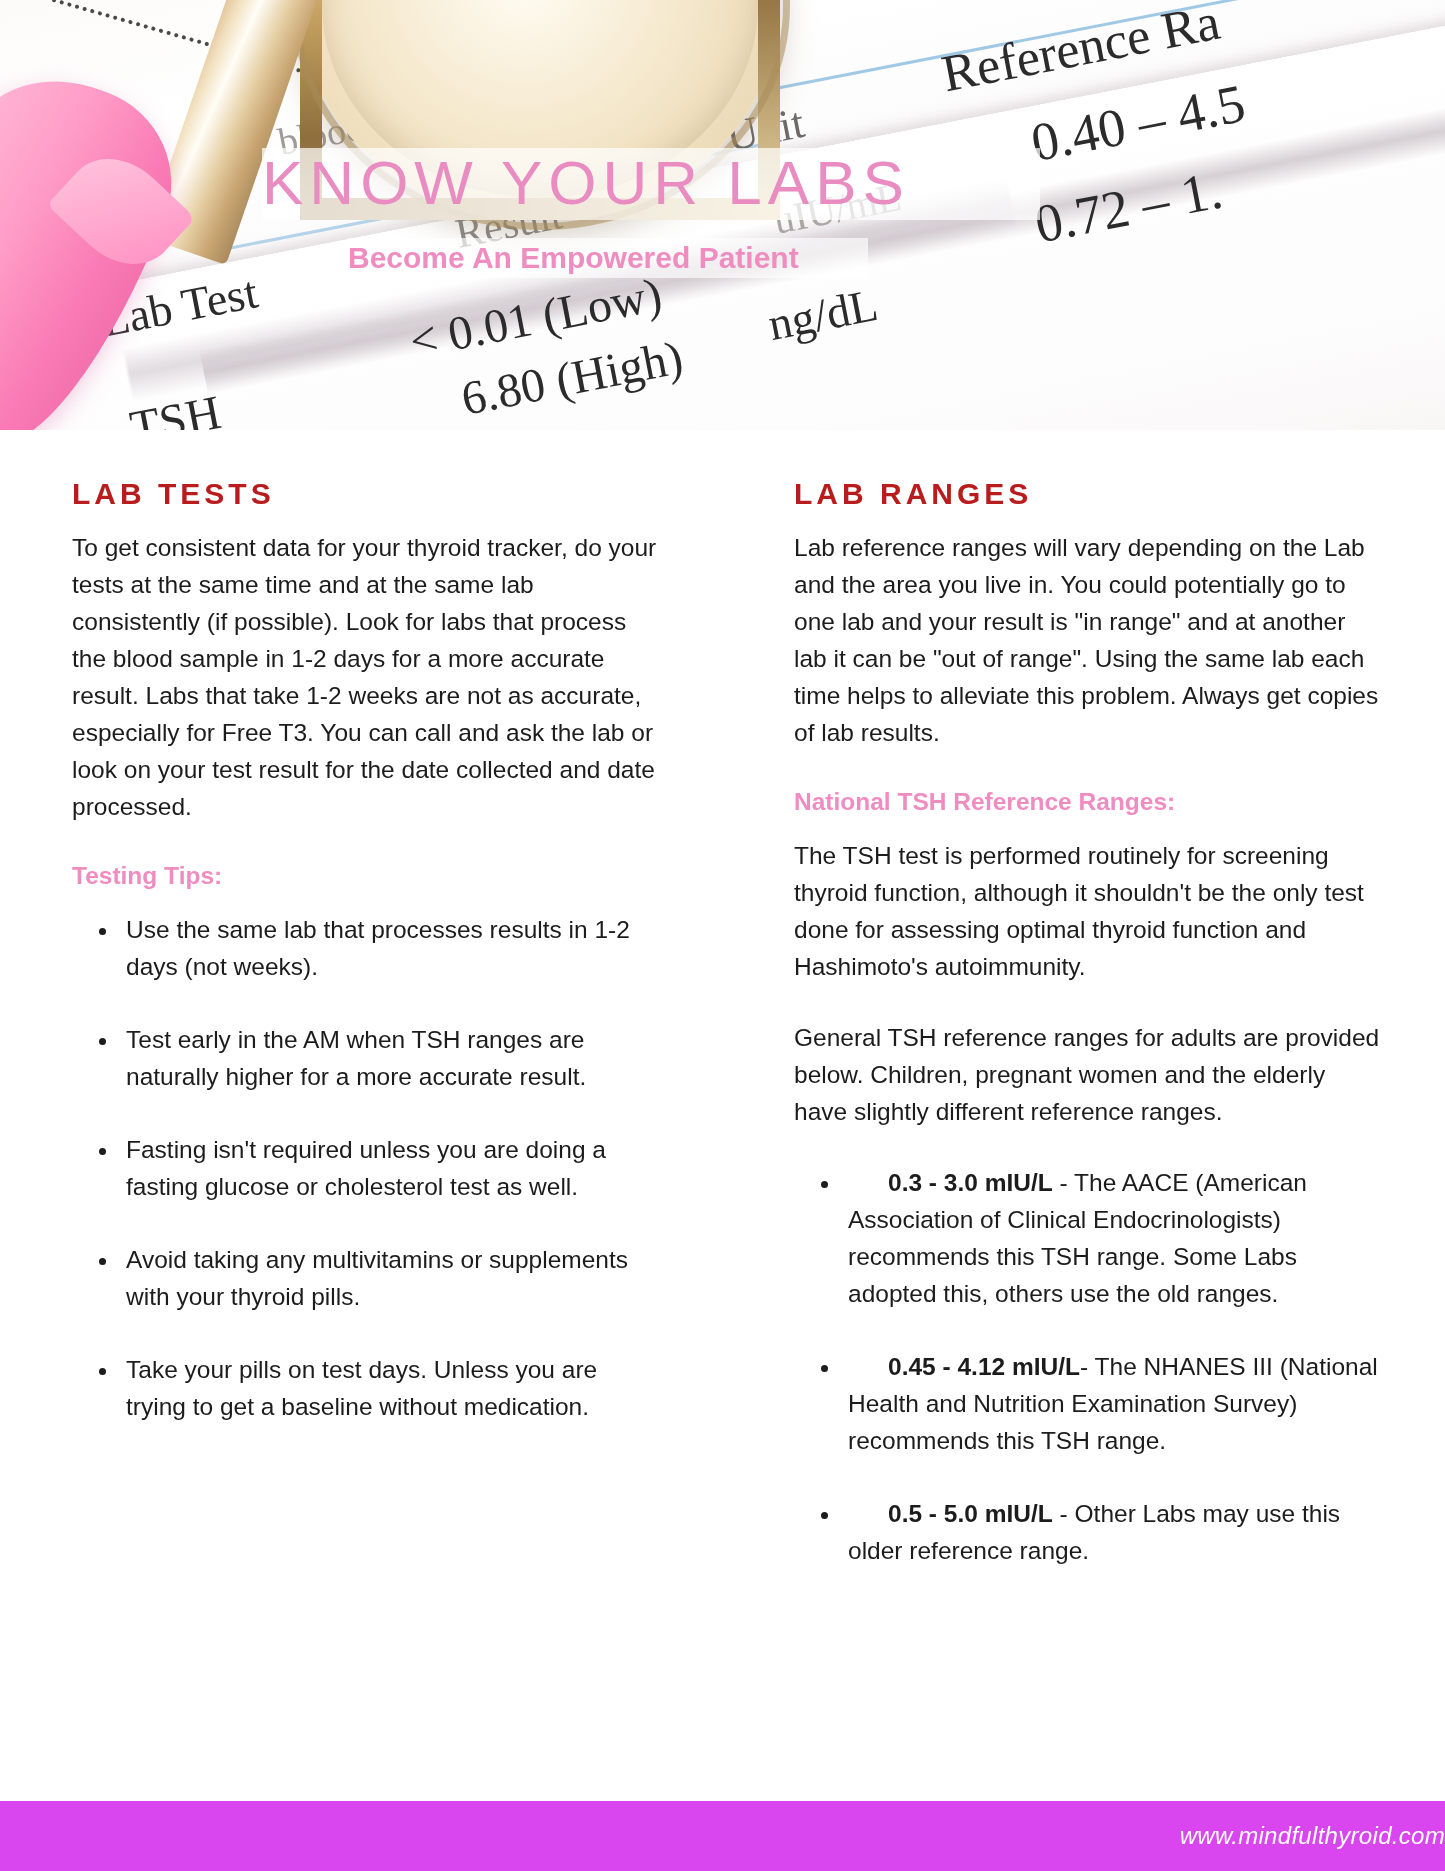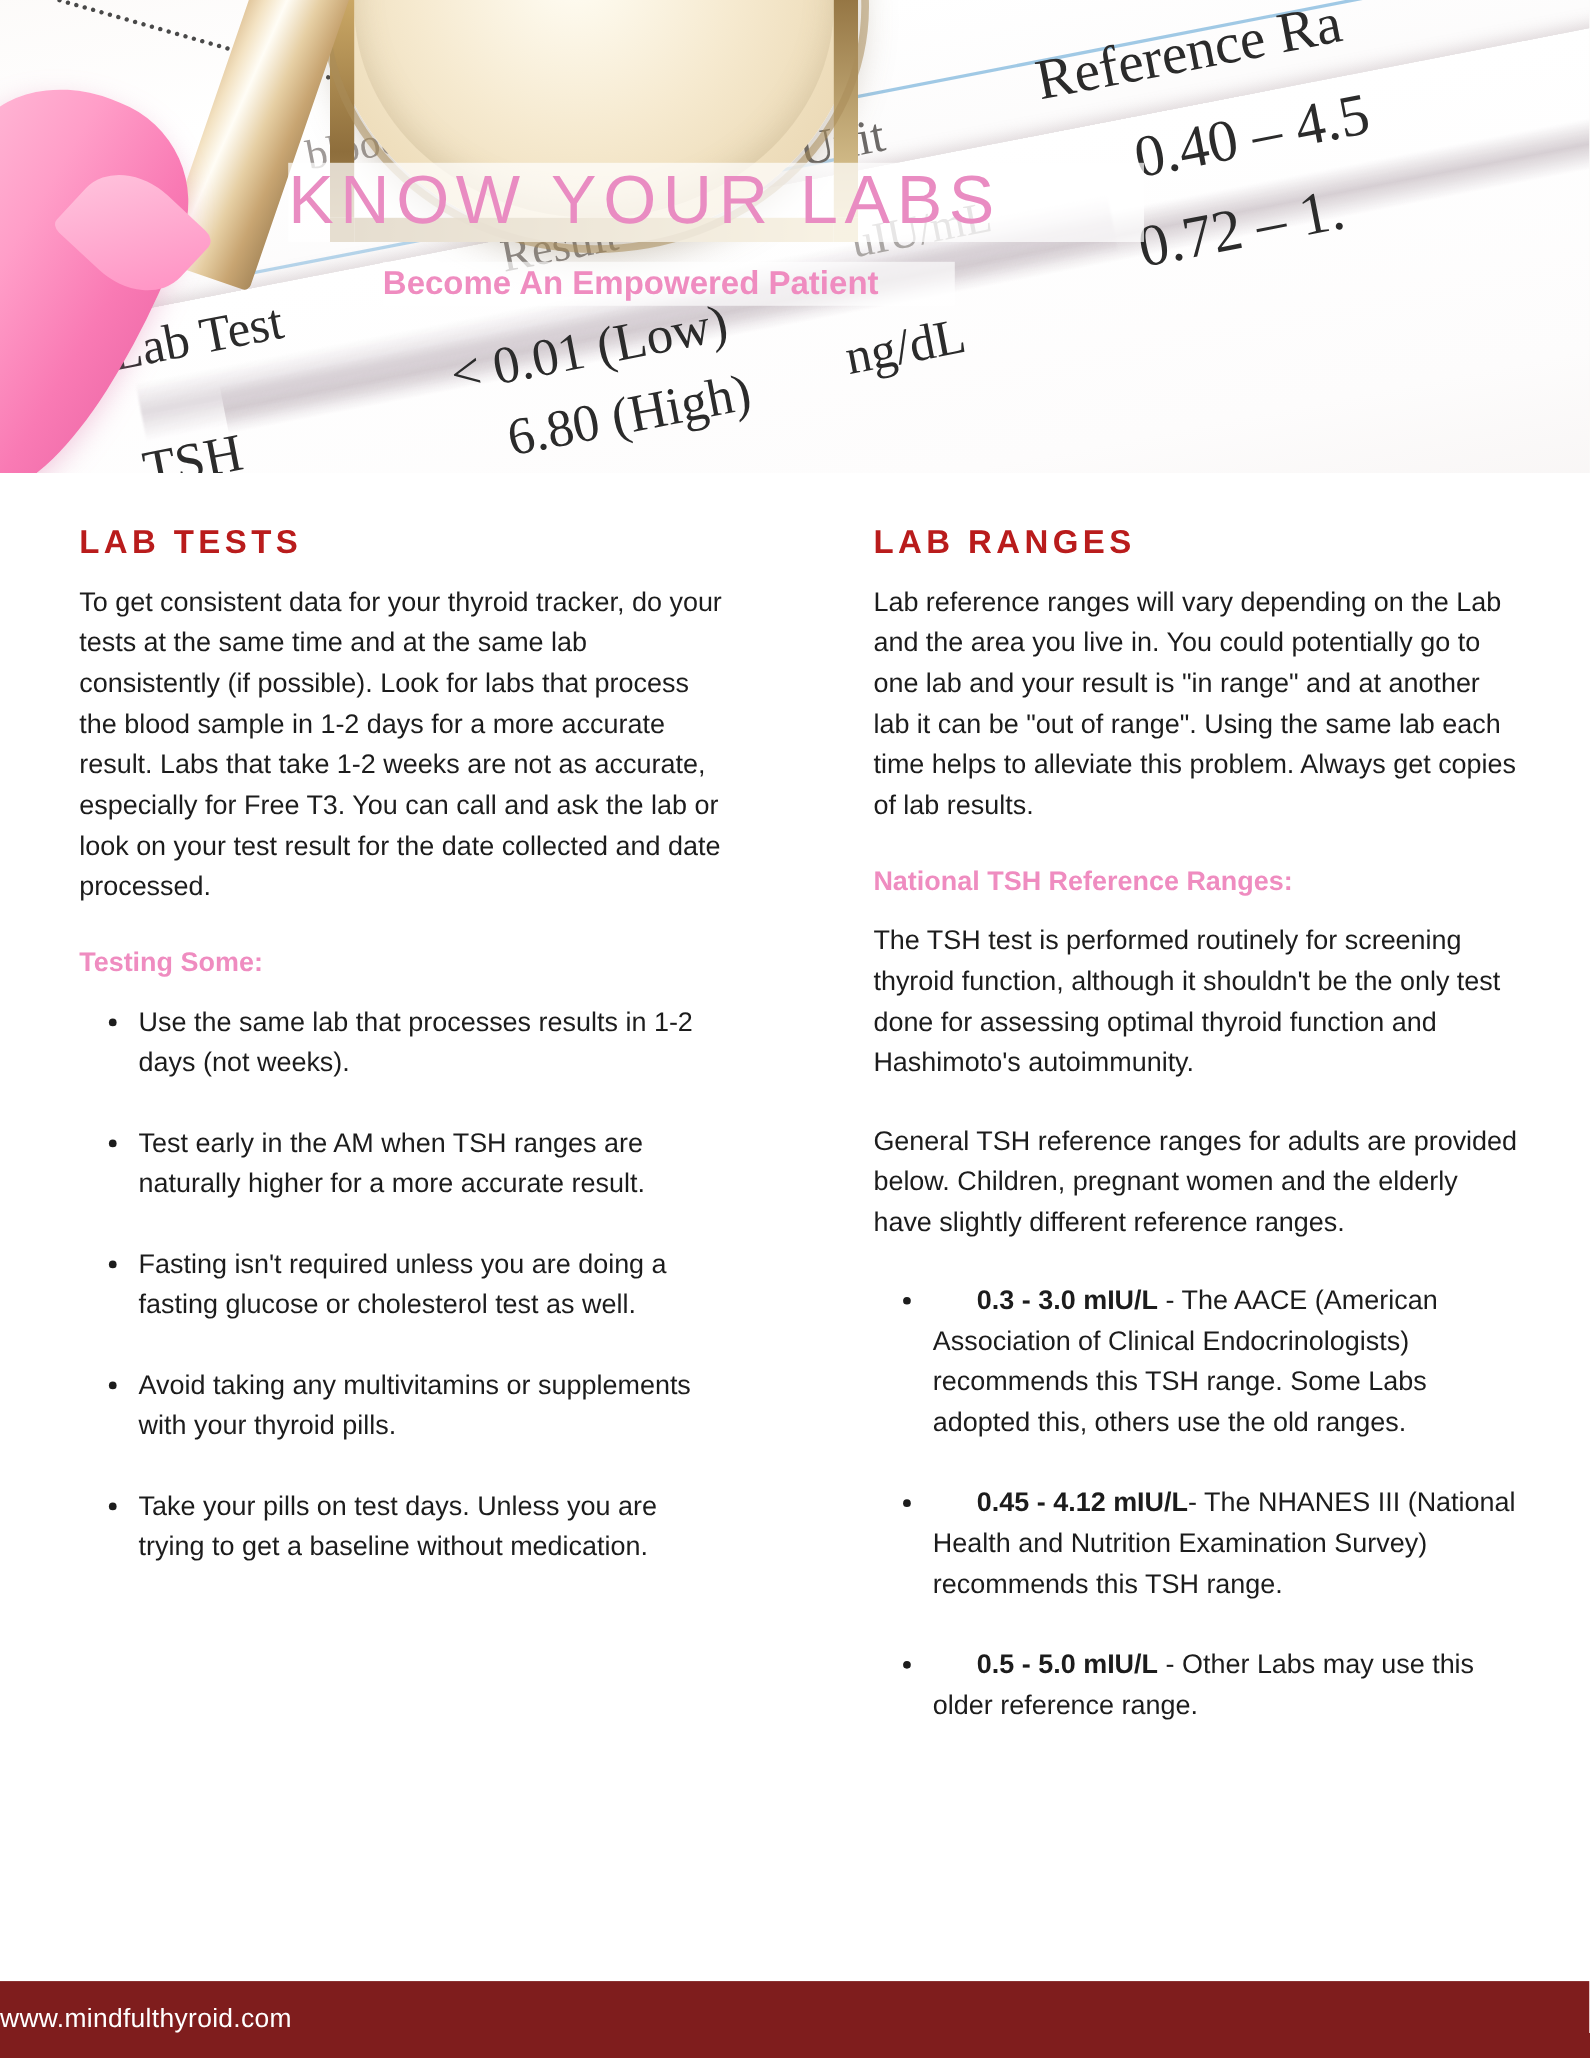--- a/index.html
+++ b/index.html
@@ -249,24 +249,25 @@
   }
   ul.tips li:last-child { margin-bottom: 0; }
   ul.tips li b { font-weight: bold; margin-left: 40px; }
 
   
   .footer {
     position: absolute;
     left: 0; bottom: 0;
     width: 1445px;
     height: 70px;
-    background: #7f1d1d;
+    background: #d946ef;
     display: flex;
     align-items: center;
-    justify-content: flex-start;
+    justify-content: flex-end;
+    font-style: italic;
   }
   .footer-link {
     color: #ffffff;
     font-size: 24px;
     letter-spacing: .3px;
     text-decoration: none;
   }
 </style>
 </head>
 <body>
@@ -307,21 +308,21 @@
   <div class="hero-title">KNOW YOUR LABS</div>
   <div class="subtitle-band"></div>
   <div class="hero-subtitle">Become An Empowered Patient</div>
 </div>
 
 <div class="content">
 
   <div class="col left">
     <div class="section-head">LAB TESTS</div>
     <p class="body">To get consistent data for your thyroid tracker, do your tests at the same time and at the same lab consistently (if possible). Look for labs that process the blood sample in 1-2 days for a more accurate result. Labs that take 1-2 weeks are not as accurate, especially for Free T3. You can call and ask the lab or look on your test result for the date collected and date processed.</p>
-    <div class="accent-head">Testing Some:</div>
+    <div class="accent-head">Testing Tips:</div>
     <ul class="tips">
       <li>Use the same lab that processes results in 1-2 days (not weeks).</li>
       <li>Test early in the AM when TSH ranges are naturally higher for a more accurate result.</li>
       <li>Fasting isn't required unless you are doing a fasting glucose or cholesterol test as well.</li>
       <li>Avoid taking any multivitamins or supplements with your thyroid pills.</li>
       <li>Take your pills on test days. Unless you are trying to get a baseline without medication.</li>
     </ul>
   </div>
 
   <div class="col right">

